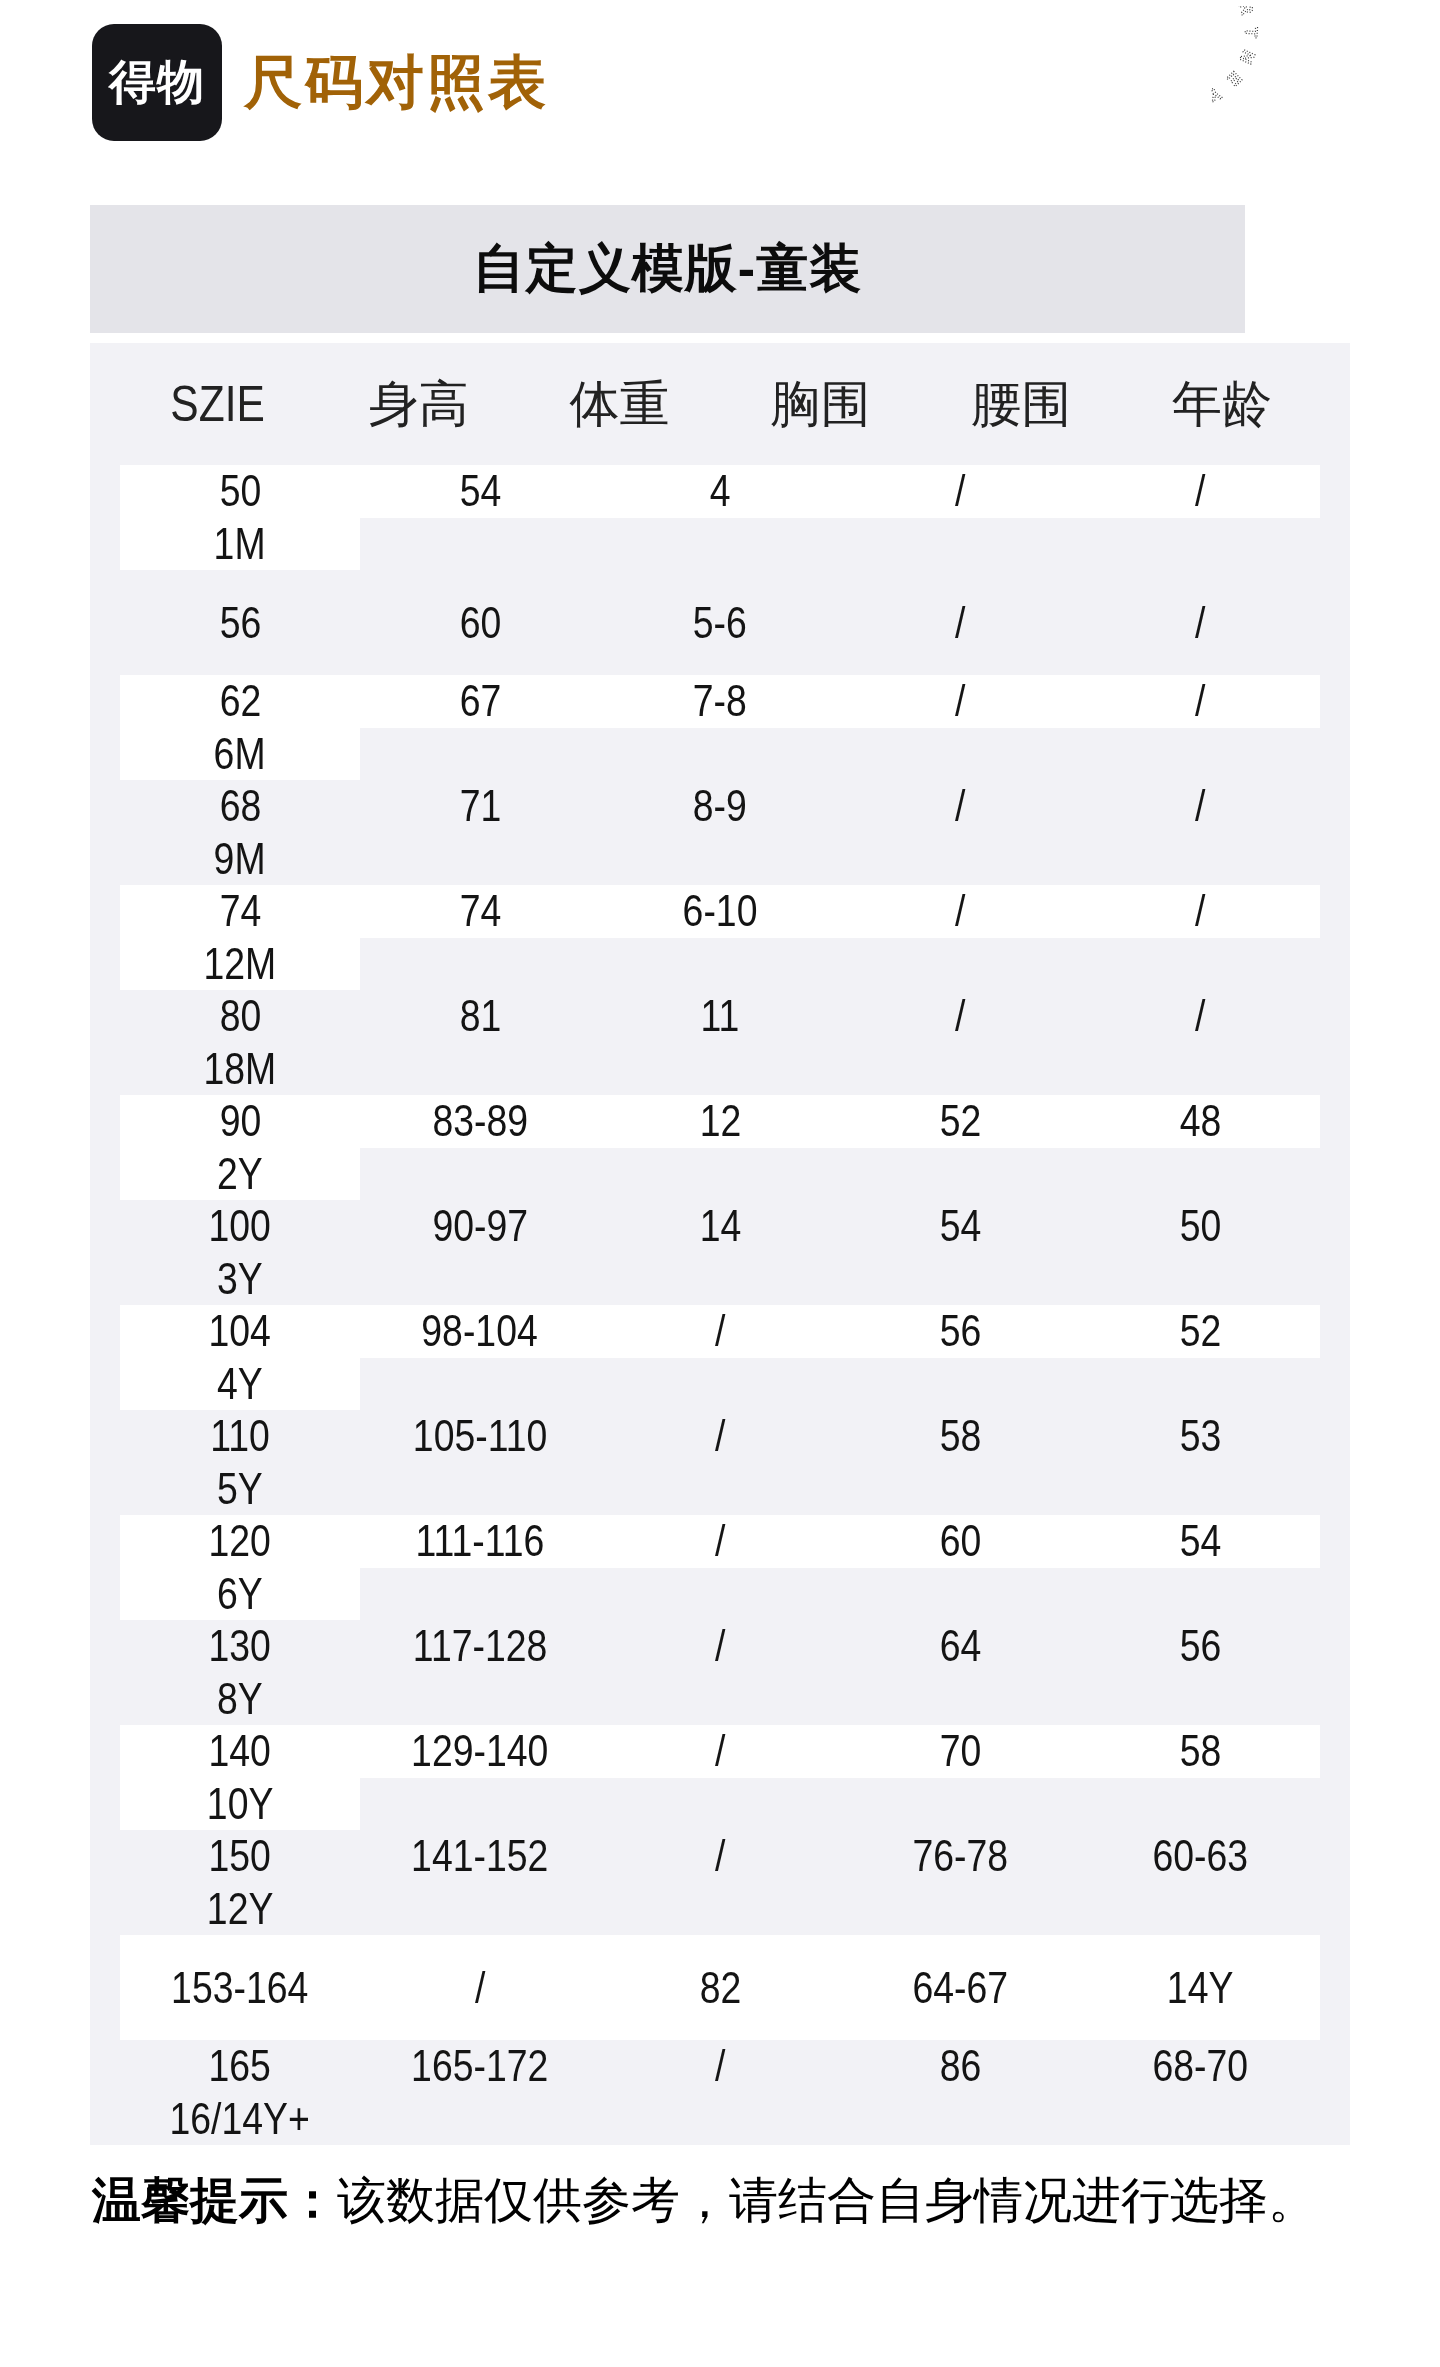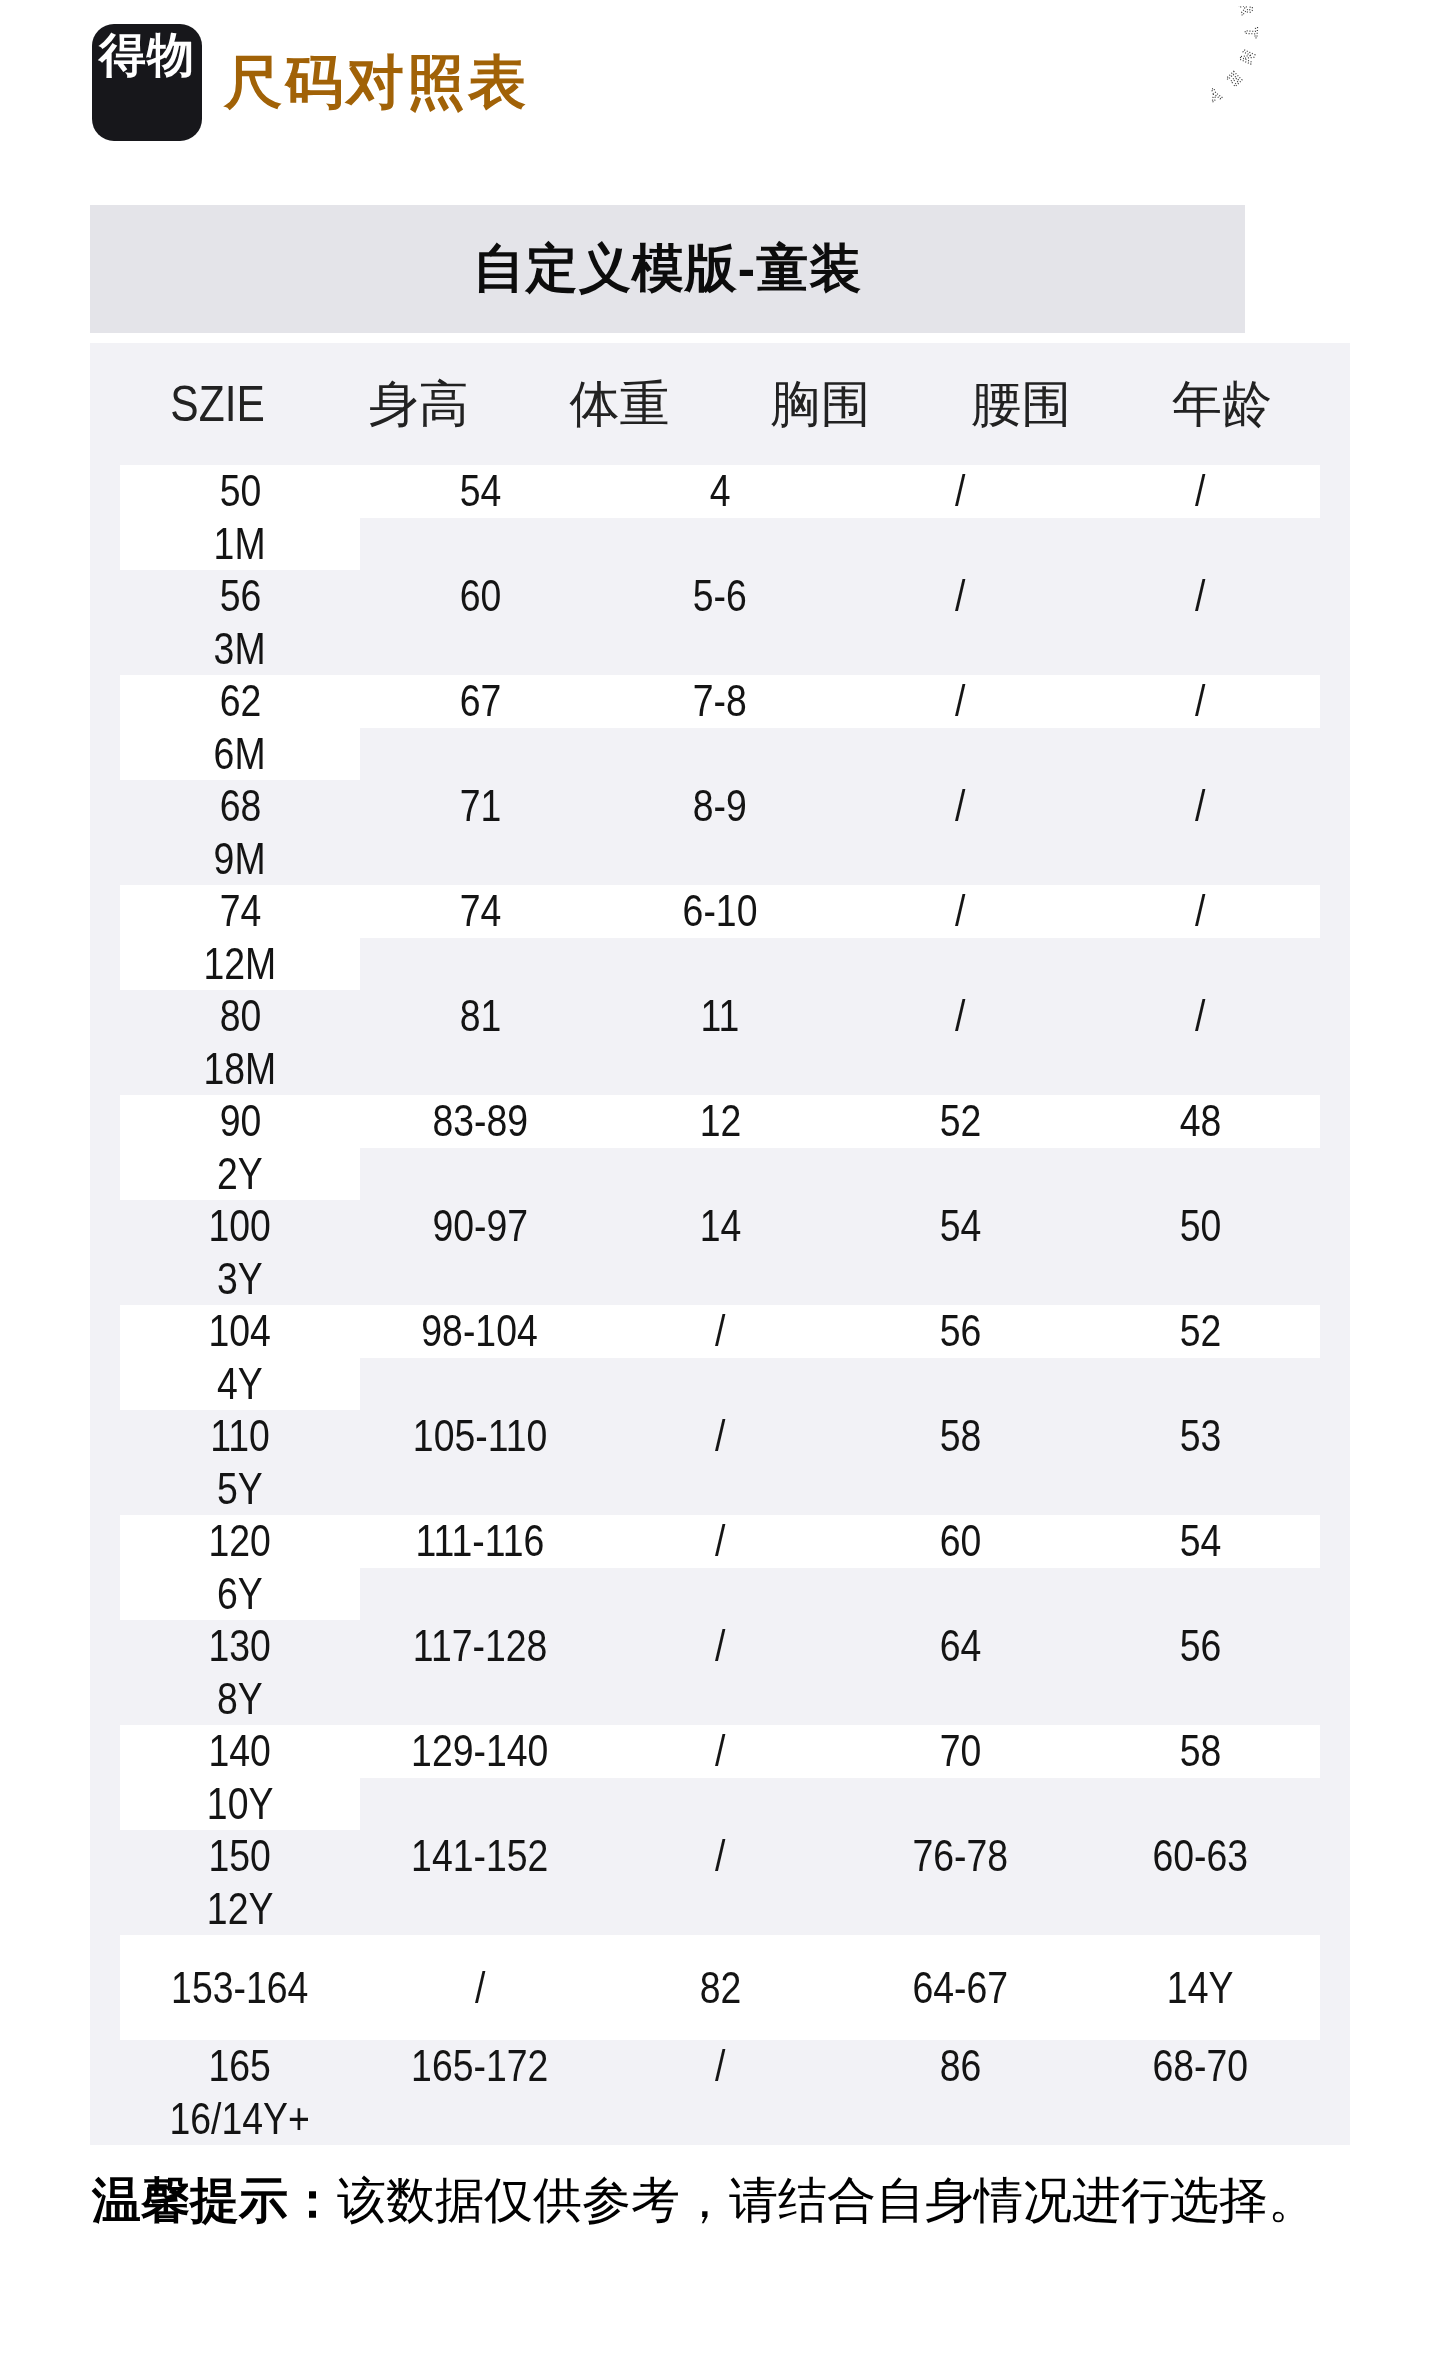--- a/index.html
+++ b/index.html
@@ -4,22 +4,22 @@
 <style>
   html,body { margin:0; padding:0; background:#ffffff; }
   .page {
     position:relative; width:1440px; height:2367px; background:#ffffff;
     font-family:"Liberation Sans", sans-serif; color:#111; overflow:hidden;
   }
 
   
   .app-header { position:absolute; left:92px; top:24px; display:flex; align-items:center; gap:22px; }
   .logo {
-    width:110px; height:117px; background:#17171b; border-radius:22px;
-    display:flex; justify-content:center; flex:0 0 auto;
+    width:130px; height:117px; background:#17171b; border-radius:22px;
+    display:flex; align-items:center; justify-content:center; flex:0 0 auto;
   }
   .logo-text { color:#ffffff; font-weight:bold; font-size:47px; letter-spacing:1px; }
   .page-title { font-size:58px; font-weight:bold; color:#a16207; letter-spacing:3px; white-space:nowrap; }
 
   
   .brand-circle { position:absolute; left:1155px; top:6px; width:180px; height:180px; }
   .brand-circle text {
     font-family:"Liberation Sans", sans-serif;
     font-size:17.5px; font-weight:600; letter-spacing:11px;
     fill:none; stroke:#3a3a3a; stroke-width:1.2; stroke-dasharray:1 1.8;
@@ -124,23 +124,20 @@
           </div>
           <div class="cell">
             <span class="cond">5-6</span>
           </div>
           <div class="cell">
             <span class="cond">/</span>
           </div>
           <div class="cell">
             <span class="cond">/</span>
           </div>
-          <div class="cell">
-            <span class="cond">3M</span>
-          </div>
         </div>
         <div class="row white">
           <div class="cell">
             <span class="cond">62</span>
           </div>
           <div class="cell">
             <span class="cond">67</span>
           </div>
           <div class="cell">
             <span class="cond">7-8</span>

